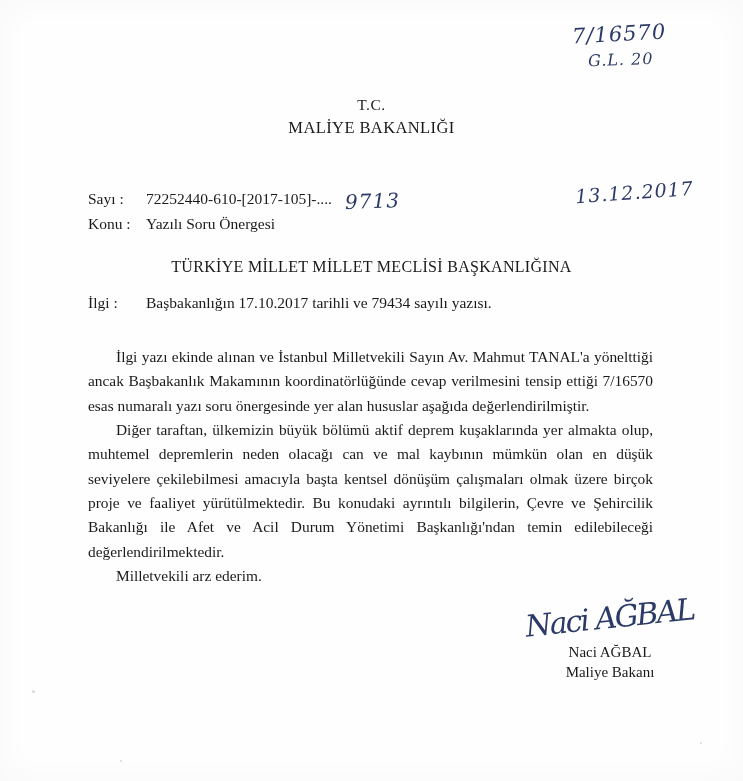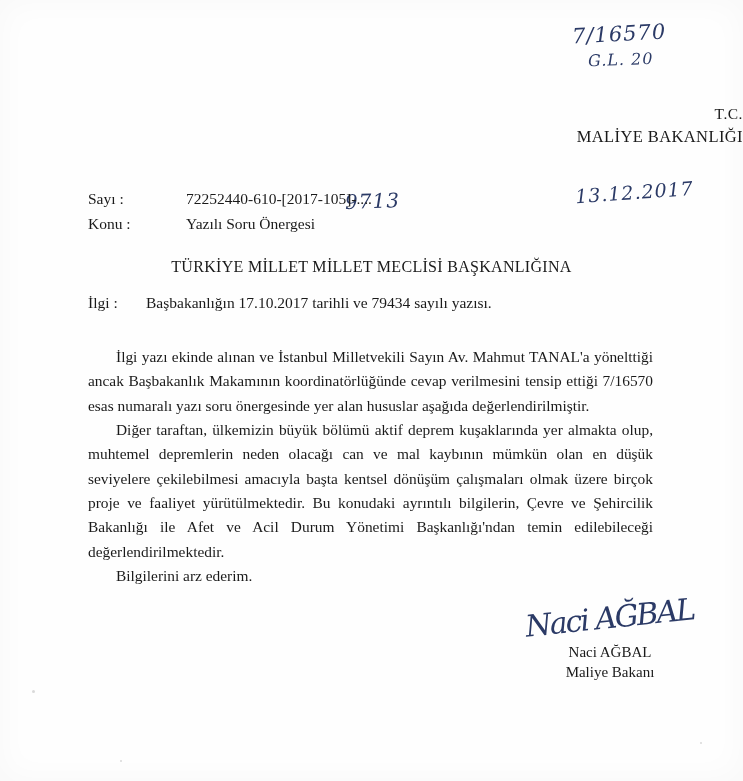--- a/index.html
+++ b/index.html
@@ -61,24 +61,24 @@
   .hw-date {
     position: absolute;
     left: 575px;
     top: 181px;
     font-size: 19px;
     transform: rotate(-4deg);
   }
 
   .header-block {
     position: absolute;
-    top: 103px;
+    top: 94px;
     left: 0;
     width: 100%;
-    text-align: right;
+    text-align: center;
     line-height: 1.42;
   }
   .header-tc {
     font-size: 15.5px;
     letter-spacing: 0.5px;
   }
   .header-ministry {
     font-size: 16.5px;
     letter-spacing: 0.4px;
   }
@@ -89,21 +89,20 @@
 
   .meta {
     position: absolute;
     left: 88px;
     top: 186px;
     font-size: 15.5px;
     line-height: 1.62;
   }
   .meta-row {
     display: flex;
-    gap: 40px;
   }
   .meta-label {
     width: 58px;
     flex: 0 0 58px;
   }
   .meta-value {
     white-space: nowrap;
   }
 
   .addressee {
@@ -203,21 +202,21 @@
   <div class="addressee">TÜRKİYE MİLLET MİLLET MECLİSİ BAŞKANLIĞINA</div>
 
   <div class="ref">
     <span class="ref-label">İlgi :</span>
     <span>Başbakanlığın 17.10.2017 tarihli ve 79434 sayılı yazısı.</span>
   </div>
 
   <div class="body">
     <p>İlgi yazı ekinde alınan ve İstanbul Milletvekili Sayın Av. Mahmut TANAL'a yönelttiği ancak Başbakanlık Makamının koordinatörlüğünde cevap verilmesini tensip ettiği 7/16570 esas numaralı yazı soru önergesinde yer alan hususlar aşağıda değerlendirilmiştir.</p>
     <p>Diğer taraftan, ülkemizin büyük bölümü aktif deprem kuşaklarında yer almakta olup, muhtemel depremlerin neden olacağı can ve mal kaybının mümkün olan en düşük seviyelere çekilebilmesi amacıyla başta kentsel dönüşüm çalışmaları olmak üzere birçok proje ve faaliyet yürütülmektedir. Bu konudaki ayrıntılı bilgilerin, Çevre ve Şehircilik Bakanlığı ile Afet ve Acil Durum Yönetimi Başkanlığı'ndan temin edilebileceği değerlendirilmektedir.</p>
-    <p>Bilgilerini arz ederim.</p>
+    <p>Milletvekili arz ederim.</p>
   </div>
 
   <div class="signature">
     <span class="sig-mark">Naci AĞBAL</span>
     <div class="sig-name">Naci AĞBAL</div>
     <div class="sig-title">Maliye Bakanı</div>
   </div>
 
   <div class="speck" style="left:32px;top:690px;width:3px;height:3px;"></div>
   <div class="speck" style="left:700px;top:742px;width:2px;height:2px;"></div>

